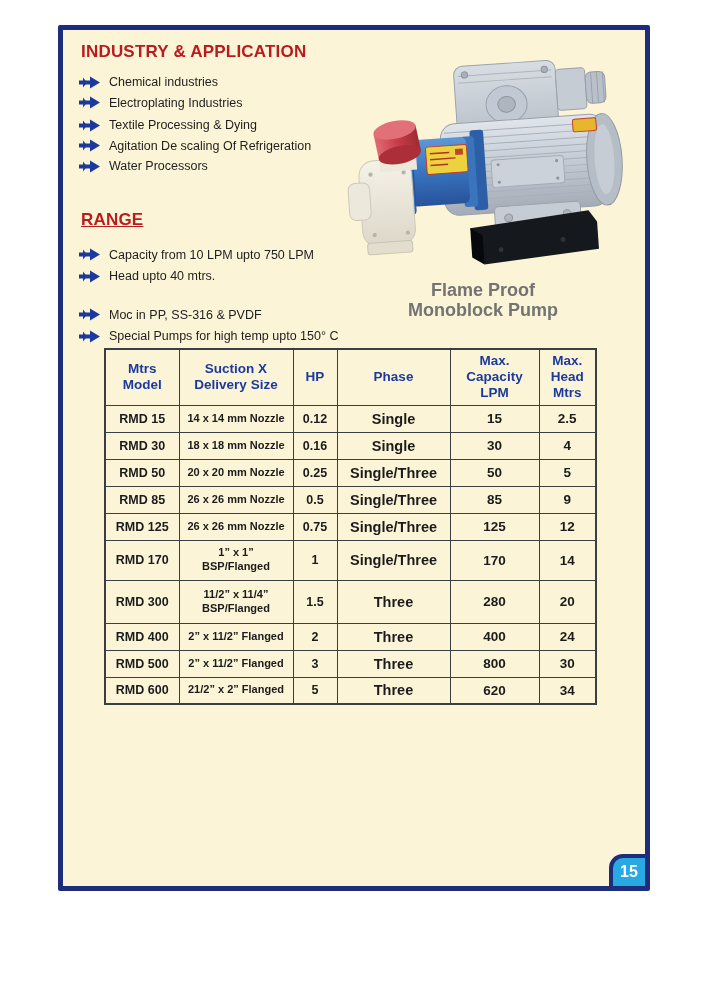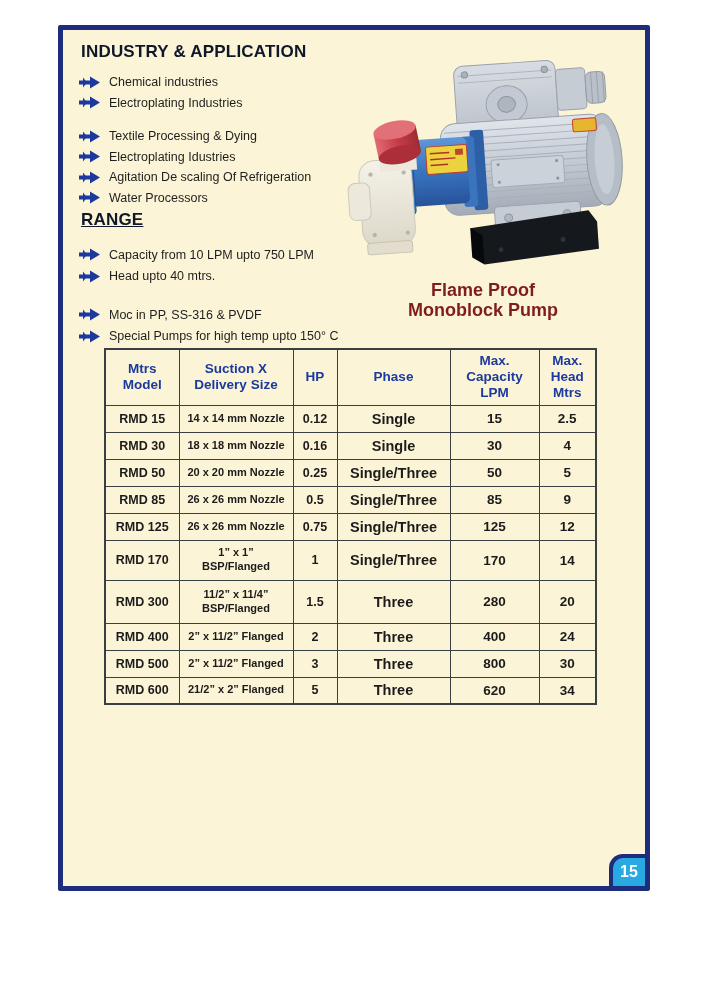--- a/index.html
+++ b/index.html
@@ -6,40 +6,40 @@
   html,body { width:706px; height:1000px; background:#ffffff;
               font-family:"Liberation Sans", sans-serif; }
   body { position:relative; overflow:hidden; }
 
   .page {
     position:absolute; left:58px; top:25px; width:592px; height:866px;
     background:#fbf4d6; border:5px solid #1e2c7c; border-radius:2px;
   }
 
   .h-blue {
-    position:absolute; color:#0f172a; font-weight:bold; font-size:17px;
+    position:absolute; color:#b91c1c; font-weight:bold; font-size:17px;
     letter-spacing:0.2px; white-space:nowrap;
   }
   #industry-title { left:18px; top:12px; }
   #range-title    { left:18px; top:180px;text-decoration:underline; }
 
   ul.bullets { position:absolute; list-style:none; }
   #industry-list { left:16px; top:42px; }
   #range-list    { left:16px; top:214px; }
   ul.bullets li { display:flex; align-items:center; height:20.5px; }
   #range-list li { height:21.5px; }
   ul.bullets .arrow { width:22px; height:13px; margin-right:8px; flex:0 0 22px; }
   ul.bullets .li-text { font-size:12.5px; color:#1e1e1e; white-space:nowrap; }
 
   .pump-figure { position:absolute; left:284px; top:30px; width:298px; height:212px; }
   .pump-figure svg { width:100%; height:100%; }
 
   .pump-caption {
     position:absolute; left:310px; top:250px; width:220px; text-align:center;
-    font-size:18px; font-weight:bold; color:#7f1d1d; line-height:20px;
+    font-size:18px; font-weight:bold; color:#737373; line-height:20px;
     white-space:pre-line;
   }
 
   table.spec {
     position:absolute; left:41px; top:318px; border-collapse:collapse;
     table-layout:fixed; background:#fbf4d6; border:2px solid #3a3f44;
   }
   table.spec th, table.spec td {
     border:1px solid #3a3f44; text-align:center; vertical-align:middle;
     white-space:pre-line; font-weight:bold; padding:1px 2px;
@@ -77,33 +77,26 @@
         </svg>
       <span class="li-text">Chemical industries</span>
       </li>
     <li>
       <svg class="arrow" viewBox="0 0 22 13">
           <path d="M0,4.5 L4,4.5 L4,1.5 L8,6.5 L4,11.5 L4,8.5 L0,8.5 Z" fill="#1c3a9e"></path>
           <path d="M6,4.5 L11,4.5 L11,0.5 L21,6.5 L11,12.5 L11,8.5 L6,8.5 Z" fill="#1c3a9e"></path>
         </svg>
       <span class="li-text">Electroplating Industries</span>
       </li>
-    <li style="margin-top:13px;">
+    <li style="margin-top:2px;">
       <svg class="arrow" viewBox="0 0 22 13">
           <path d="M0,4.5 L4,4.5 L4,1.5 L8,6.5 L4,11.5 L4,8.5 L0,8.5 Z" fill="#1c3a9e"></path>
           <path d="M6,4.5 L11,4.5 L11,0.5 L21,6.5 L11,12.5 L11,8.5 L6,8.5 Z" fill="#1c3a9e"></path>
         </svg>
       <span class="li-text">Textile Processing &amp; Dying</span>
-      </li>
-    <li>
-      <svg class="arrow" viewBox="0 0 22 13">
-          <path d="M0,4.5 L4,4.5 L4,1.5 L8,6.5 L4,11.5 L4,8.5 L0,8.5 Z" fill="#1c3a9e"></path>
-          <path d="M6,4.5 L11,4.5 L11,0.5 L21,6.5 L11,12.5 L11,8.5 L6,8.5 Z" fill="#1c3a9e"></path>
-        </svg>
-      <span class="li-text">Electroplating Idustries</span>
       </li>
     <li>
       <svg class="arrow" viewBox="0 0 22 13">
           <path d="M0,4.5 L4,4.5 L4,1.5 L8,6.5 L4,11.5 L4,8.5 L0,8.5 Z" fill="#1c3a9e"></path>
           <path d="M6,4.5 L11,4.5 L11,0.5 L21,6.5 L11,12.5 L11,8.5 L6,8.5 Z" fill="#1c3a9e"></path>
         </svg>
       <span class="li-text">Agitation De scaling Of Refrigeration</span>
       </li>
     <li>
       <svg class="arrow" viewBox="0 0 22 13">

